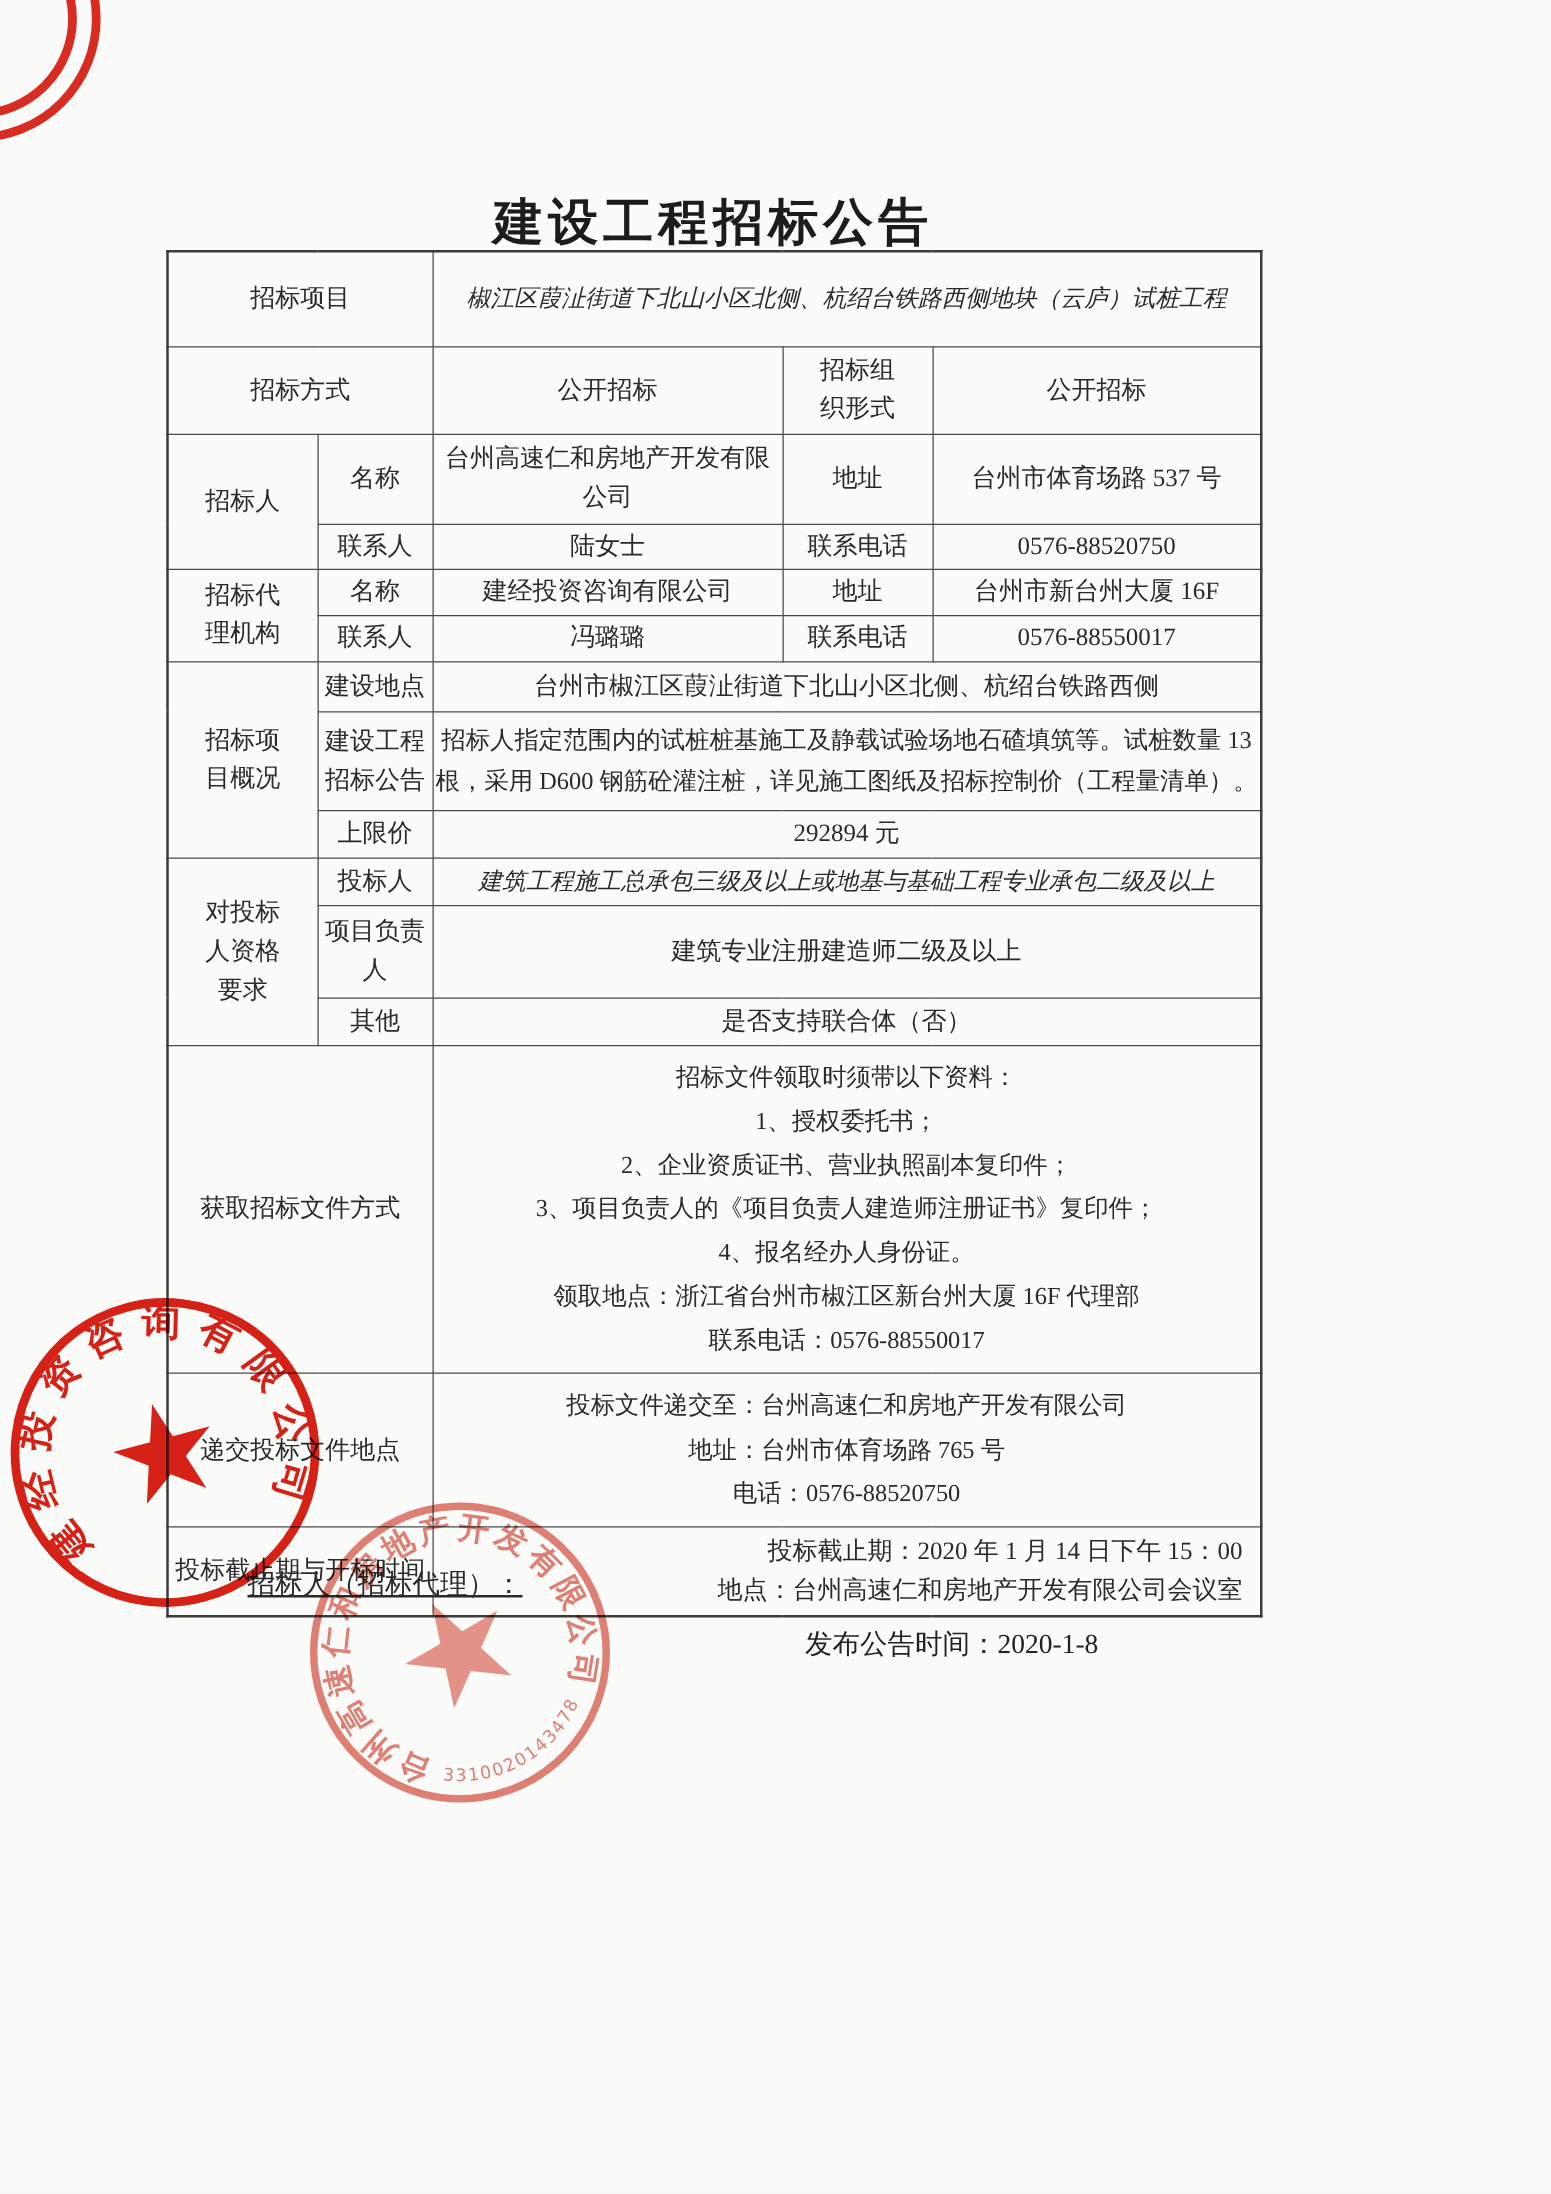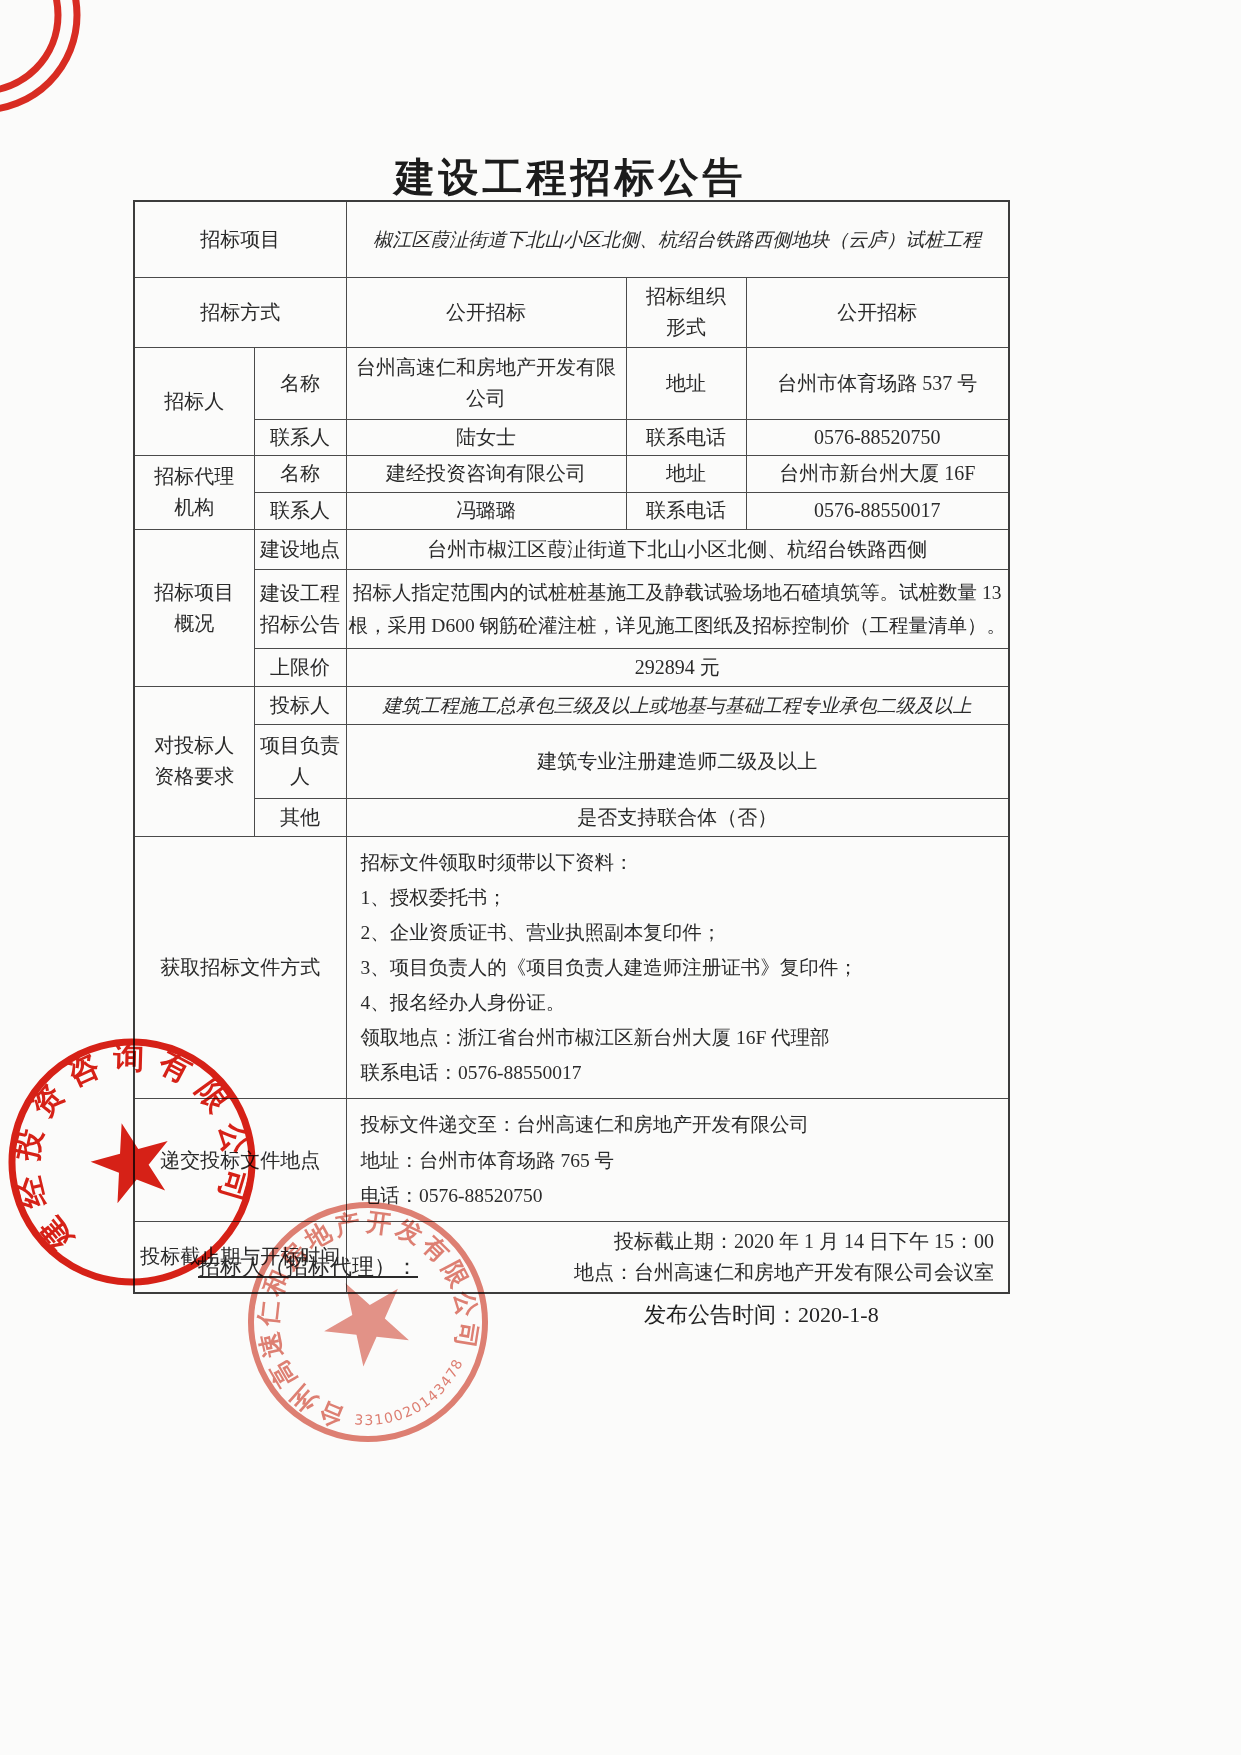--- a/index.html
+++ b/index.html
@@ -4,24 +4,24 @@
 <style>
   html,body{margin:0;padding:0;background:#e8e8e8;}
   .page{position:relative;width:1241px;height:1755px;background:#fbfbfa;overflow:hidden;
         font-family:"Liberation Serif","DejaVu Serif",serif;color:#262626;}
   .title{position:absolute;left:133px;top:150px;width:875px;margin:0;text-align:center;
          font-size:40px;font-weight:700;letter-spacing:4px;color:#1c1c1c;}
   .doc-table{position:absolute;left:133px;top:200px;width:875px;border-collapse:collapse;
              table-layout:fixed;border:2px solid #3c3c3c;}
   .doc-table td{border:1px solid #4a4a4a;text-align:center;vertical-align:middle;
                 font-size:20px;line-height:1.55;padding:2px 4px;color:#2a2a2a;overflow:hidden;}
-  td.gl{padding:2px 15px;}          
+  td.gl{padding:2px 25px;}          
   td.sm{font-size:19px;font-style:italic;}
   td.al{text-align:center;padding:6px 0;line-height:1.7;font-size:19.5px;}
-  td.ml{white-space:pre-line;text-align:left;padding:8px 14px;line-height:1.8;font-size:19.5px;}
+  td.ml{white-space:pre-line;text-align:center;padding:8px 14px;line-height:1.8;font-size:19.5px;}
   td.ml2{white-space:pre-line;text-align:right;padding:4px 14px;line-height:1.55;}
   tr.r1{height:76px}tr.r2{height:70px}tr.r3{height:72px}tr.r4{height:36px}
   tr.r5{height:37px}tr.r6{height:37px}tr.r7{height:40px}tr.r8{height:66px}
   tr.r9{height:38px}tr.r10{height:38px}tr.r11{height:74px}tr.r12{height:38px}
   tr.r13{height:242px}tr.r14{height:116px}tr.r15{height:57px}
   .sig{position:absolute;left:198px;top:1252px;font-size:22px;color:#2a2a2a;text-decoration:underline;}
   .pub{position:absolute;left:644px;top:1300px;font-size:22px;color:#222;}
   .stamp{position:absolute;mix-blend-mode:multiply;}
   .stamp-agency{left:-8px;top:1022px;opacity:.95;}
   .stamp-tenderer{left:228px;top:1182px;opacity:.88;}

